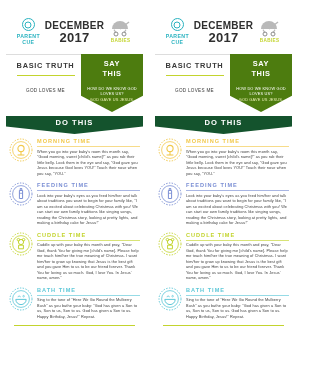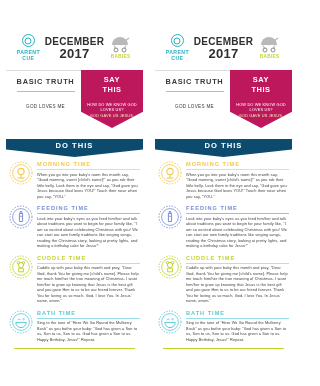--- a/index.html
+++ b/index.html
@@ -7,21 +7,21 @@
     width:298px; height:386px;
     background:#ffffff;
     font-family:"Liberation Sans", sans-serif;
     overflow:hidden;
   }
   .sheet { display:flex; width:298px; height:386px; }
   .card { width:149px; height:386px; position:relative; padding:0 6px; }
 
   
   .hdr { display:flex; align-items:center; 
-         padding:34px 6px 6px 6px; }
+         padding:18px 6px 6px 6px; }
   .brand { width:34px; text-align:center; }
   .brand-mark { width:13px; height:13px; border-radius:50%;
                 border:1px solid #2bb3c0; margin:0 auto 2px auto;
                 position:relative; }
   .brand-mark:after { content:""; position:absolute; left:50%; top:50%;
                 transform:translate(-50%,-50%);
                 width:5px; height:5px; border:1px solid #2bb3c0;
                 border-radius:50%; }
   .brand-l1, .brand-l2 { display:block; color:#2bb3c0; font-size:5.2px;
                 font-weight:bold; letter-spacing:.4px; line-height:6px; }
@@ -38,34 +38,34 @@
   
   .truth-row { display:flex; margin-top:3px; height:58px; }
   .truth { flex:1; padding:6px 0 0 4px; text-align:center;
            border-top:1px solid #dddddd; }
   .truth-h { font-size:7.4px; font-weight:bold; color:#3a3a3a;
              letter-spacing:.7px; }
   .truth-rule { width:58px; height:1px; background:#c3d42e;
                 margin:5px auto 0 auto; }
   .truth-b { font-size:4.6px; color:#3a3a3a; letter-spacing:.3px;
              margin-top:12px; }
-  .say { width:62px; background:#be185d; color:#ffffff;
+  .say { width:62px; background:#4d7c0f; color:#ffffff;
          text-align:center; padding-top:5px;
          clip-path:polygon(0 0,100% 0,100% 72%,50% 100%,0 72%); }
   .say-h { font-size:7.4px; font-weight:bold; letter-spacing:.6px;
            line-height:9.5px; }
   .say-q { font-size:3.9px; color:#ffffff; line-height:5.4px;
            margin-top:8px; letter-spacing:.15px; }
   .say-a { font-size:3.9px; color:#e9eeb2; line-height:5.4px;
            letter-spacing:.15px; }
 
   
-  .dothis { background:#0c4a6e; color:#ffffff; text-align:center;
+  .dothis { background:#14532d; color:#ffffff; text-align:center;
             font-size:7.6px; font-weight:bold; letter-spacing:1px;
-            height:18px; line-height:14px; margin-top:11px;
+            height:18px; line-height:14px; margin-top:4px;
             clip-path:polygon(0 0,100% 0,100% 58%,50% 100%,0 58%); }
 
   
   .blocks { margin-top:4px; }
   .blk { display:flex; gap:4px; margin-bottom:5px; padding-left:3px; }
   .ico { width:24px; height:24px; flex:0 0 24px; position:relative; }
   .ico svg { display:block; }
   .blk-body { flex:1; padding-right:3px; }
   .blk-h { font-size:5.6px; font-weight:bold; letter-spacing:1px; }
   .blk-rule { height:1px; margin:2px 0 2.5px 0; opacity:.65; }

